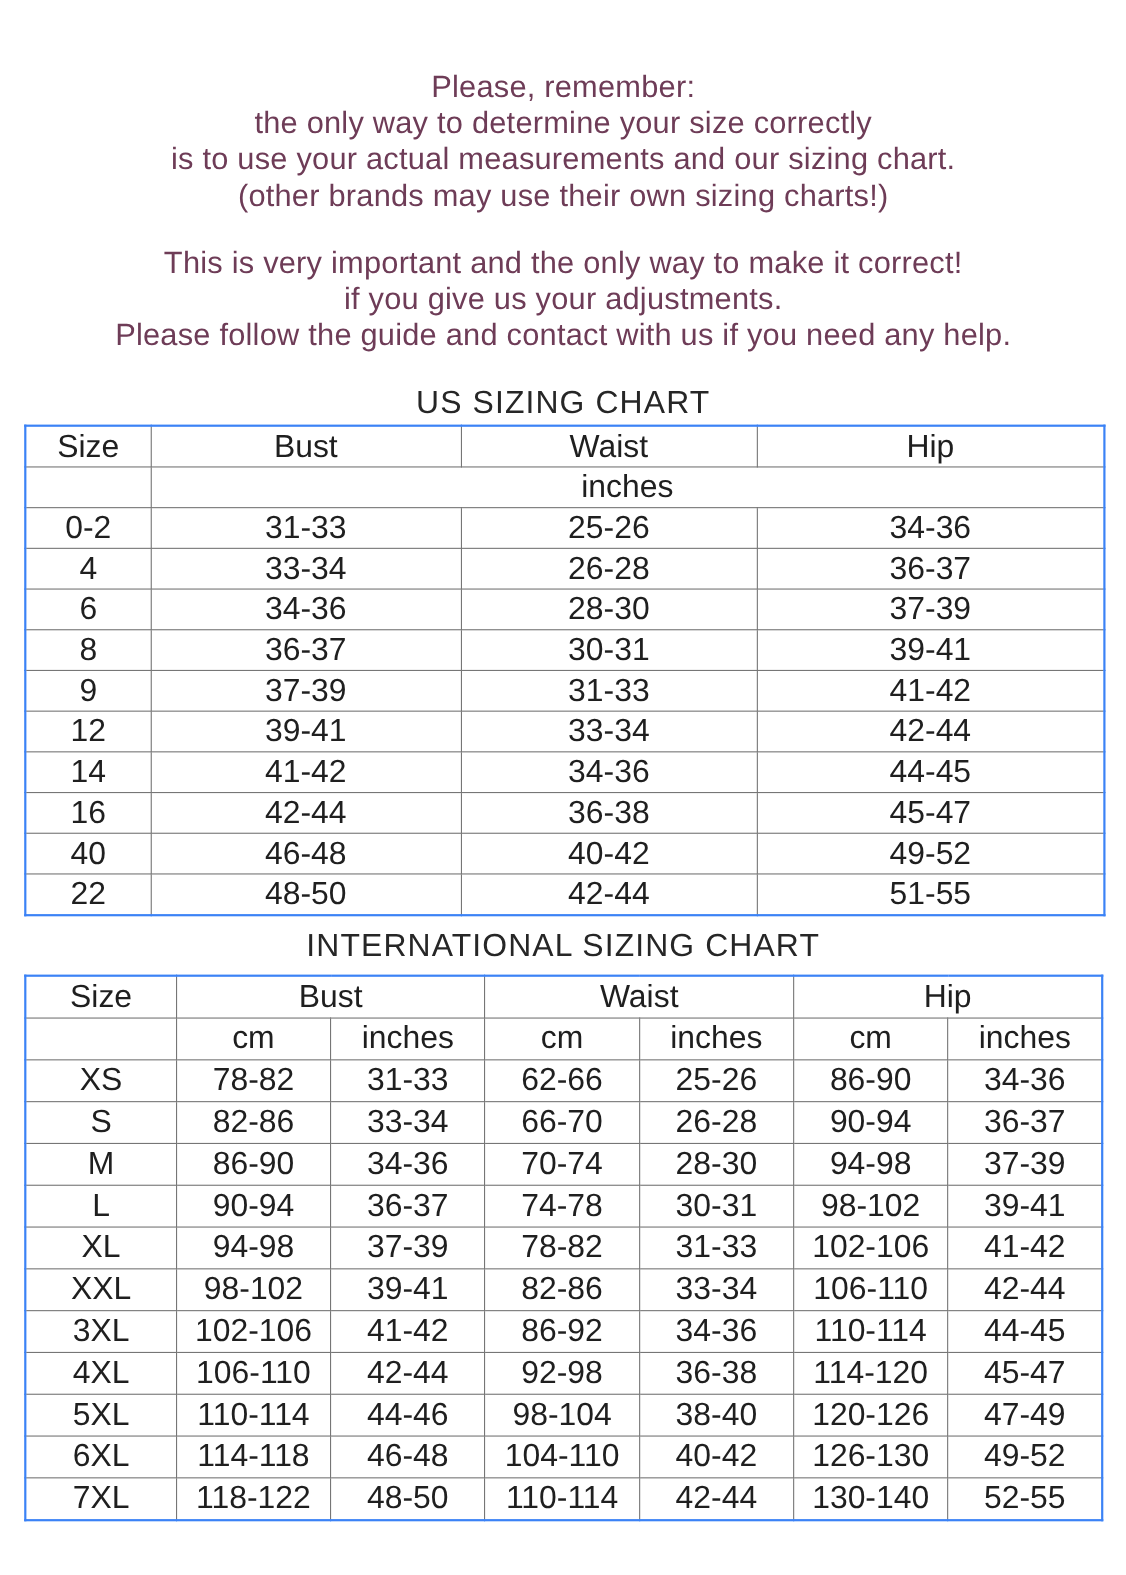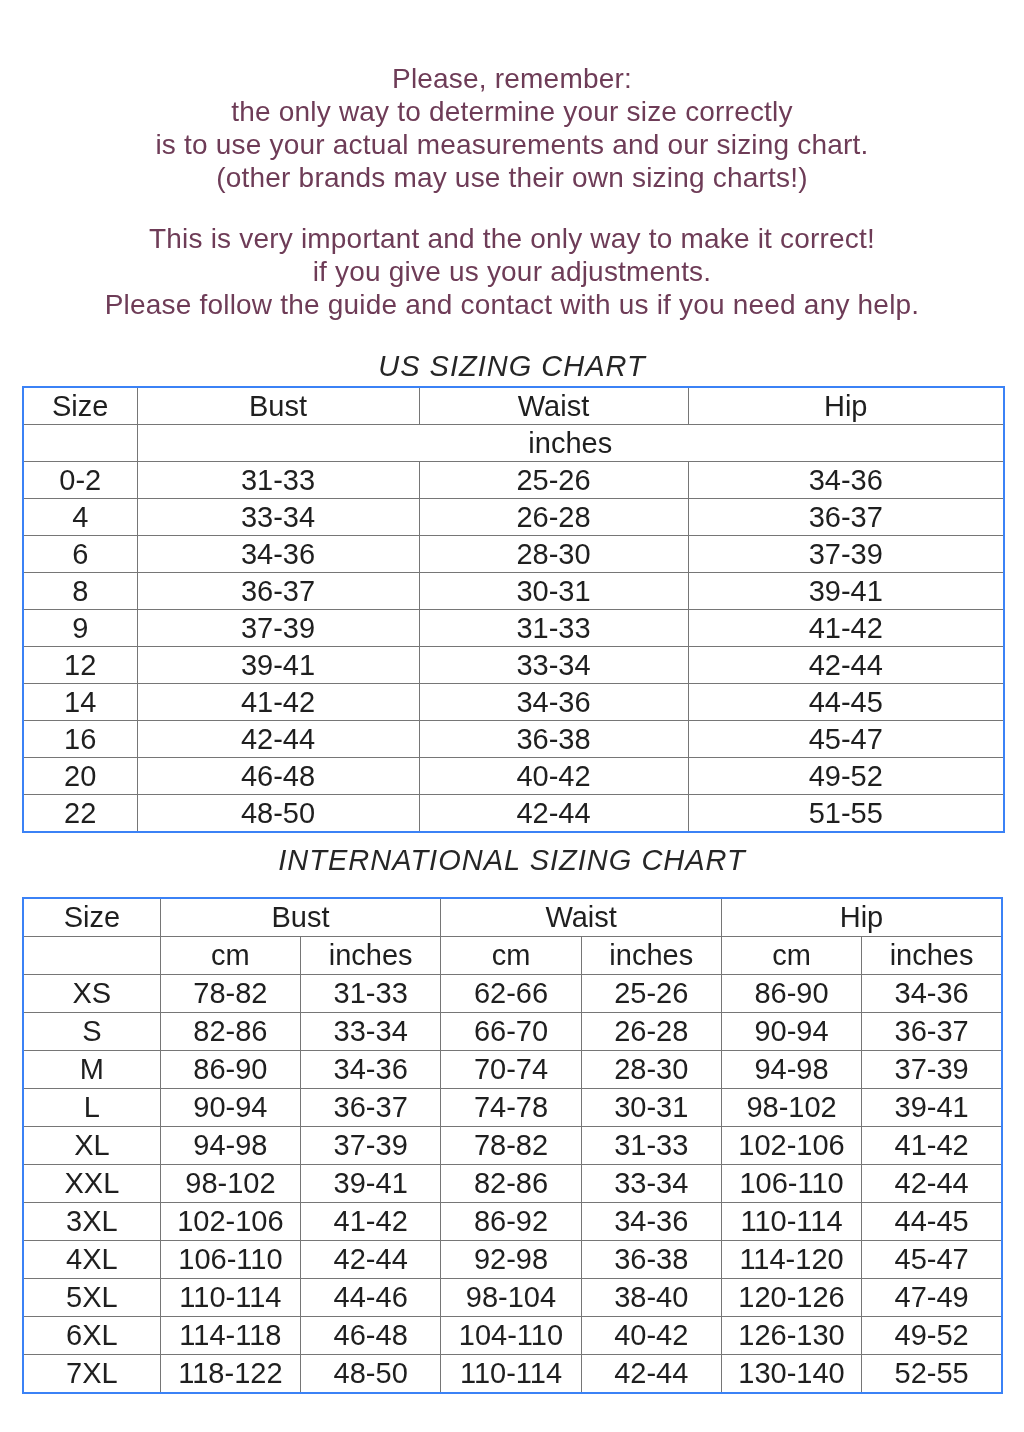--- a/index.html
+++ b/index.html
@@ -25,24 +25,23 @@
   }
   .intro .line { margin: 0; }
   .intro .para-gap { height: 28px; }
   .chart-title {
     text-align: center;
     color: #262626;
     font-size: 29px;
     font-weight: 300;
     letter-spacing: 1px;
     line-height: 34px;
-    font-style: italic;
   }
   .chart-title.us { margin-top: 28px; margin-bottom: 3px; }
-  .chart-title.intl { margin-top: 10px; margin-bottom: 20px; }
+  .chart-title.intl { margin-top: 10px; margin-bottom: 9px; }
   table.sizing {
     border-collapse: collapse;
     table-layout: fixed;
     width: 981px;
     margin-left: 22px;
     color: #1f1f1f;
     font-size: 29px;
     font-weight: 300;
     border: 2px solid #3b82f6;
   }
@@ -146,21 +145,21 @@
         <td>34-36</td>
         <td>44-45</td>
       </tr>
       <tr>
         <td>16</td>
         <td>42-44</td>
         <td>36-38</td>
         <td>45-47</td>
       </tr>
       <tr>
-        <td>20</td>
+        <td>40</td>
         <td>46-48</td>
         <td>40-42</td>
         <td>49-52</td>
       </tr>
       <tr>
         <td>22</td>
         <td>48-50</td>
         <td>42-44</td>
         <td>51-55</td>
       </tr>

